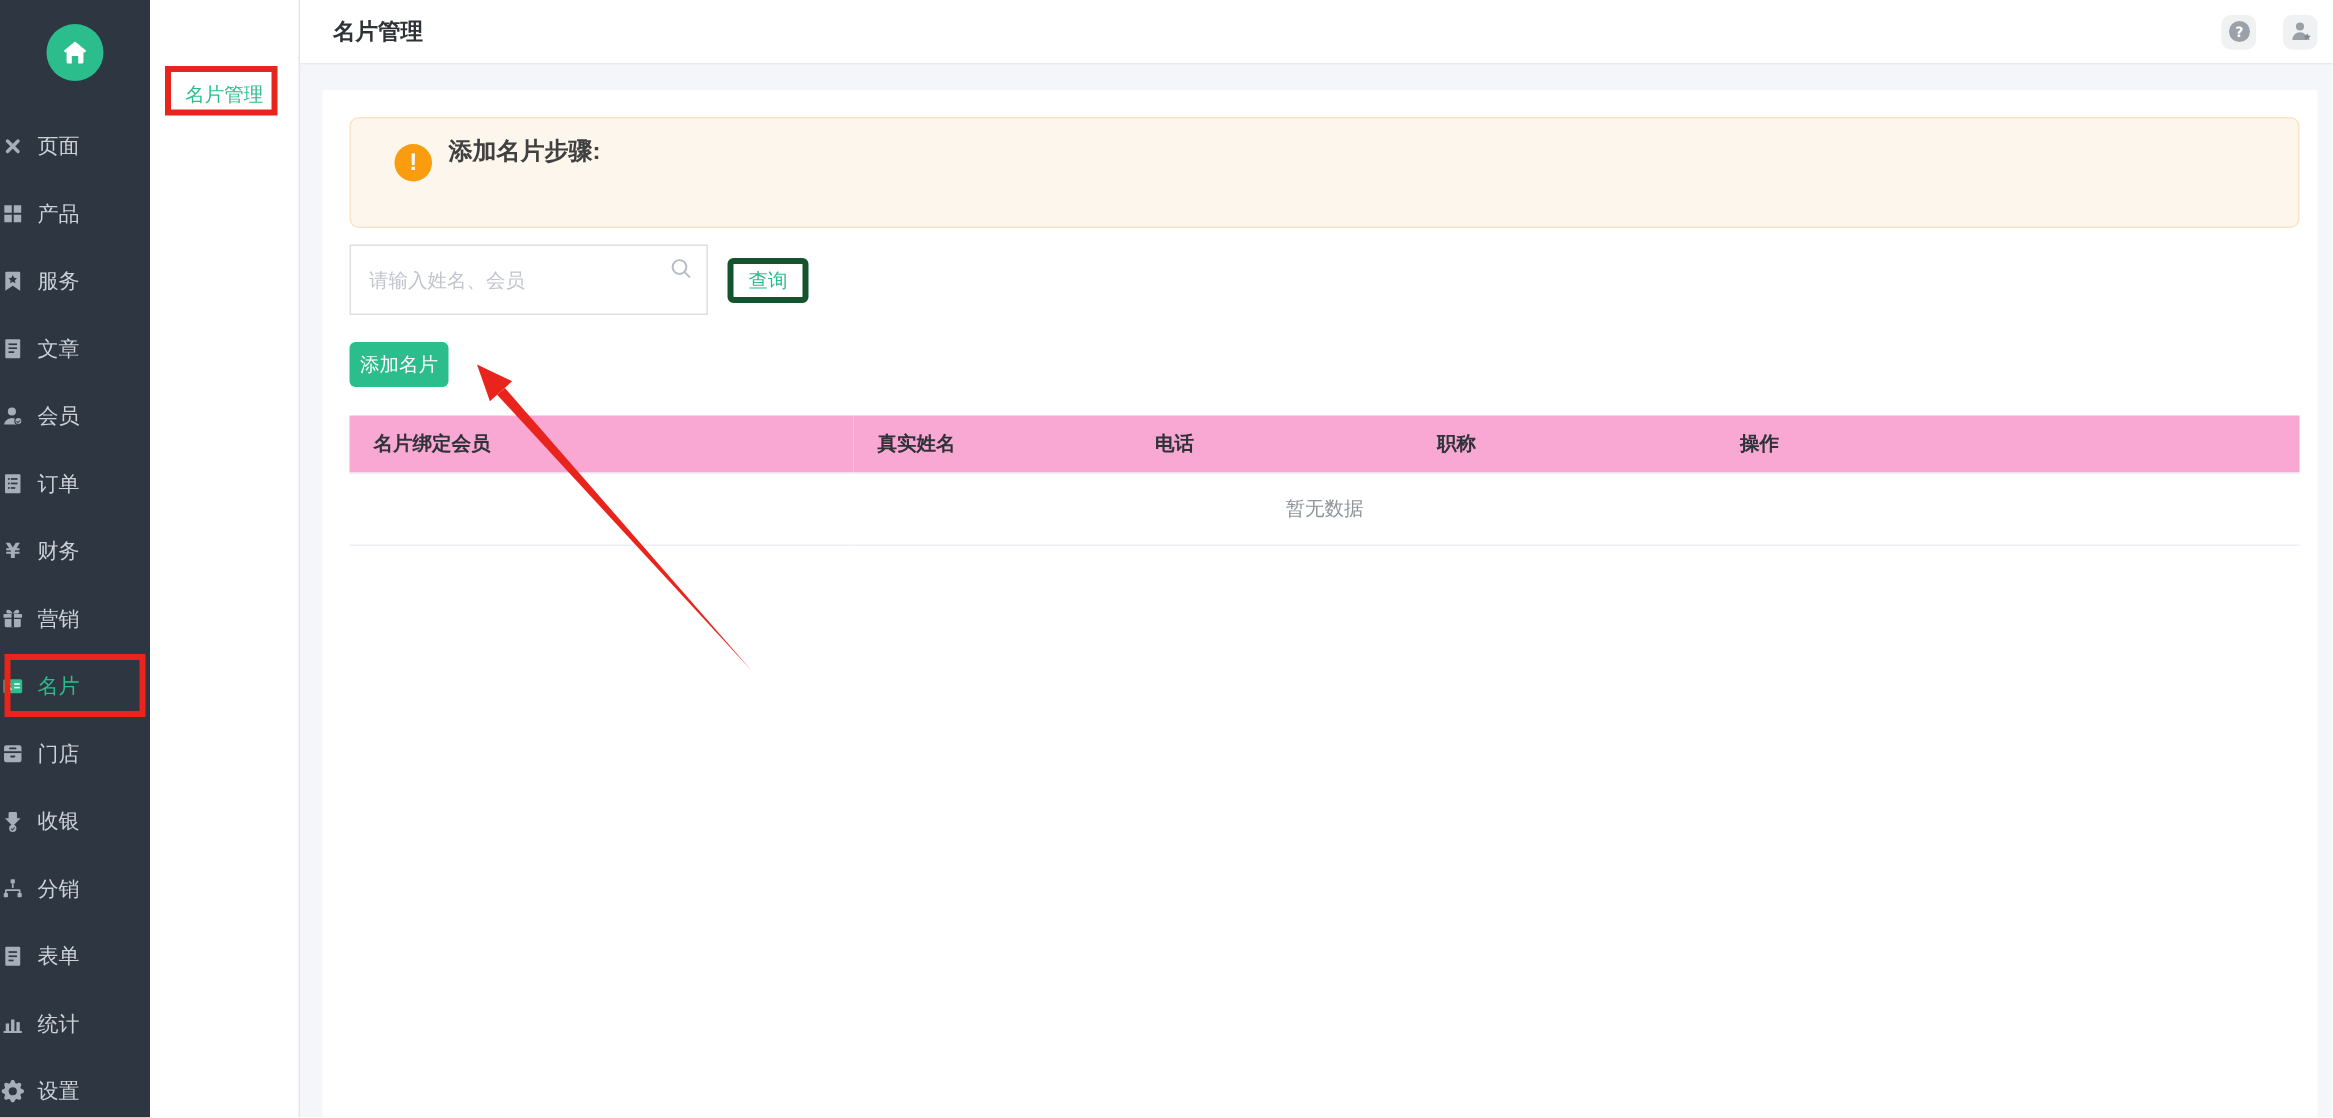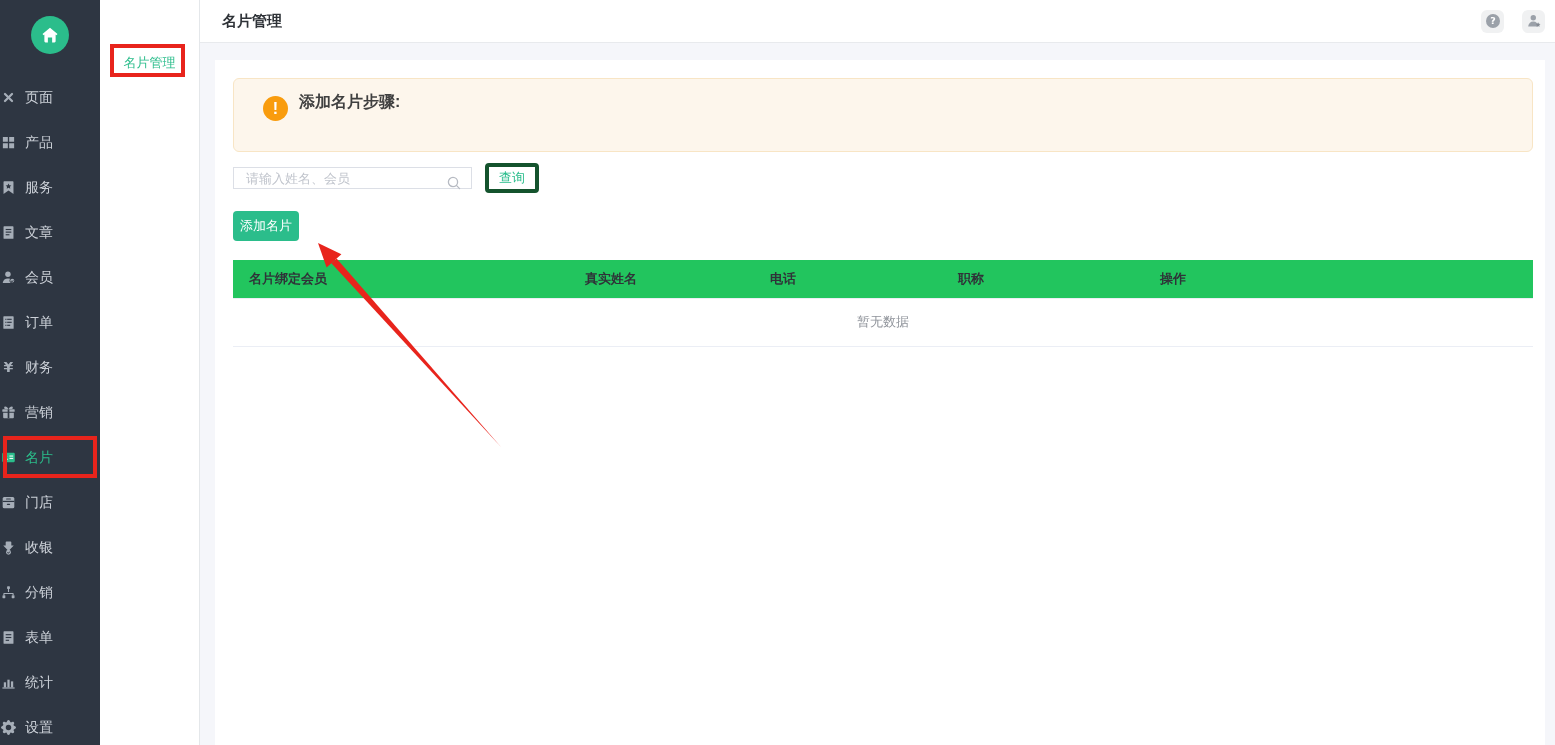--- a/index.html
+++ b/index.html
@@ -29,31 +29,31 @@
   .topbar-btn svg { width:16px; height:16px; display:block; }
 
   .card { position:absolute; left:15px; top:60px; width:1330px; height:685px; background:#fff; padding:18px 12px 0 18px; }
 
   .notice { width:1300px; height:74px; background:#fdf6ec; border:1px solid #f8e5c5; border-radius:6px; position:relative; padding:13px 20px 0 65px; }
   .notice-icon { position:absolute; left:29px; top:17px; width:25px; height:25px; border-radius:50%; background:#f99c0d; color:#fff; font-weight:bold; font-size:16px; display:flex; align-items:center; justify-content:center; }
   .notice-title { font-size:16px; font-weight:bold; color:#404040; line-height:20px; }
   .notice-body { font-size:13px; color:#5f5f5f; line-height:19px; margin-top:6px; }
 
   .search-row { margin-top:11px; display:flex; align-items:center; }
-  .search-box { position:relative; width:239px; height:22px; border:1px solid #dcdfe6; border-radius:0; background:#fff; }
+  .search-box { position:relative; width:239px; height:47px; border:1px solid #dcdfe6; border-radius:0; background:#fff; }
   .search-box input { width:100%; height:100%; border:none; outline:none; background:transparent; padding:0 32px 0 12px; font-size:13px; color:#333; font-family:inherit; }
   .search-box input::placeholder { color:#c0c4cc; }
   .search-box .search-glyph { position:absolute; right:9px; top:7px; width:16px; height:16px; }
   .query-btn { margin-left:13px; width:54px; height:30px; border:4px solid #14532d; border-radius:4px; background:#fff; color:#2abd8c; font-size:13px; cursor:pointer; font-family:inherit; }
   .add-btn { margin-top:18px; width:66px; height:30px; border:none; border-radius:4px; background:#2bbd8b; color:#fff; font-size:13px; cursor:pointer; font-family:inherit; display:block; }
 
   .table-wrap { margin-top:19px; width:1300px; }
   table { width:100%; border-collapse:collapse; table-layout:fixed; }
   col.c1{width:336px;} col.c2{width:185px;} col.c3{width:188px;} col.c4{width:202px;} col.c5{width:auto;}
-  thead th { background:#22c55e; height:38px; text-align:left; padding-left:16px; font-size:13px; font-weight:bold; color:#2f3338; border-bottom:1px solid #ebeef5; }
+  thead th { background:#f9a8d4; height:38px; text-align:left; padding-left:16px; font-size:13px; font-weight:bold; color:#2f3338; border-bottom:1px solid #ebeef5; }
   .empty-row td { height:48px; text-align:center; color:#8f939a; font-size:13px; border-bottom:1px solid #ebeef5; }
 
   
   .anno-box { position:absolute; border:4px solid #e8241c; z-index:50; pointer-events:none; }
   .anno-box-submenu { left:110px; top:44px; width:75px; height:33px; }
   .anno-box-sidebar { left:3px; top:436px; width:94px; height:42px; }
   .anno-arrow { position:absolute; left:0; top:0; width:1555px; height:745px; z-index:60; pointer-events:none; }
 </style>
 </head>
 <body>

